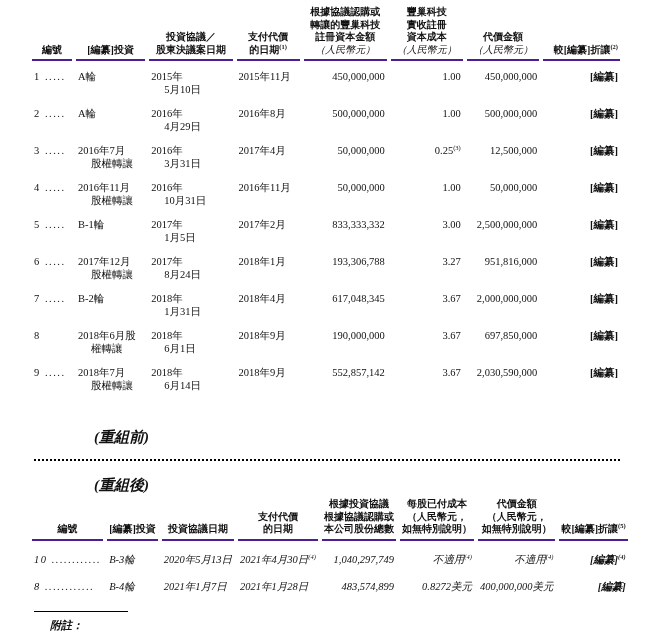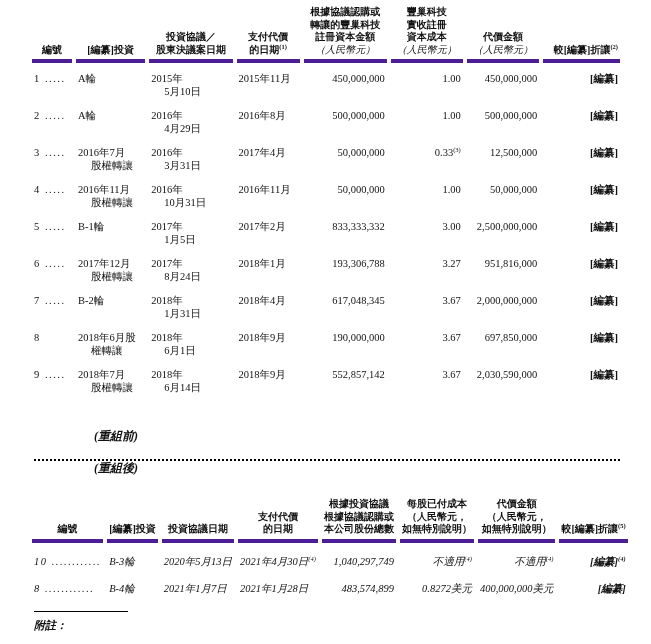--- a/index.html
+++ b/index.html
@@ -4,21 +4,21 @@
 <style>
   html,body{margin:0;padding:0;background:#fff;}
   body{width:651px;height:644px;font-family:"Liberation Serif","DejaVu Serif",serif;color:#111;}
   .page{position:relative;width:651px;height:644px;background:#fff;overflow:hidden;}
 
   table{position:absolute;border-collapse:separate;border-spacing:4px 0;table-layout:auto;}
   #t1{top:6px;left:28px;width:596px;}
   #t2{top:498px;left:28px;width:596px;}
 
   th{font-weight:bold;font-size:10px;line-height:12.5px;vertical-align:bottom;
-     border-bottom:4px solid #4c1d95;padding:0 2px 3px;white-space:nowrap;}
+     border-bottom:2px solid #4c1d95;padding:0 2px 3px;white-space:nowrap;}
   td{font-size:10.5px;line-height:13px;vertical-align:top;padding:9px 2px 2px;white-space:nowrap;}
   #t2 td{padding-top:12px;font-style:italic;}
   td:last-child{font-weight:bold;}
   td:first-child{letter-spacing:1.5px;}
 
   .ln{display:block;}
   .it{font-style:italic;font-weight:normal;}
   sup{font-size:6.5px;vertical-align:super;line-height:0;letter-spacing:0;}
 
   
@@ -26,26 +26,26 @@
   #t1 td:nth-child(n+5), #t1 th:nth-child(n+5),
   #t2 td:nth-child(n+5), #t2 th:nth-child(n+5){text-align:right;}
   #t1 th:nth-child(1), #t2 th:nth-child(1){text-align:center;}
   #t1 th:nth-child(2), #t1 th:nth-child(3), #t1 th:nth-child(4),
   #t2 th:nth-child(2), #t2 th:nth-child(3), #t2 th:nth-child(4){text-align:center;}
   #t1 th:nth-child(5), #t1 th:nth-child(6), #t1 th:nth-child(7),
   #t2 th:nth-child(5), #t2 th:nth-child(6), #t2 th:nth-child(7){text-align:center;}
   
   #t1 td:nth-child(2) .ln + .ln, #t1 td:nth-child(3) .ln + .ln{padding-left:13px;letter-spacing:0;}
 
-  .rlabel{position:absolute;left:94px;font-style:italic;font-weight:bold;font-size:12px;}
+  .rlabel{position:absolute;left:94px;font-style:italic;font-weight:bold;font-size:15px;}
   #pre-label{top:428px;}
-  #post-label{top:460px;}
+  #post-label{top:476px;}
   .dotted{position:absolute;left:34px;top:459px;width:586px;height:0;border-top:2px dotted #000;}
   .notes-rule{position:absolute;left:34px;top:611px;width:94px;height:0;border-top:1px solid #000;}
-  .notes{position:absolute;left:34px;top:618px;font-style:italic;font-weight:bold;font-size:11px;}
+  .notes{position:absolute;left:50px;top:618px;font-style:italic;font-weight:bold;font-size:11px;}
 </style>
 </head>
 <body>
 
 <div class="page">
 
   <table id="t1">
     <thead>
         <tr>
           <th>
@@ -150,21 +150,21 @@
             <span class="ln">2016年</span>
             <span class="ln">3月31日</span>
           </td>
           <td>
             <span class="ln">2017年4月</span>
           </td>
           <td>
             <span class="ln">50,000,000</span>
           </td>
           <td>
-            <span class="ln"><span>0.33</span><sup>(3)</sup></span>
+            <span class="ln"><span>0.25</span><sup>(3)</sup></span>
           </td>
           <td>
             <span class="ln">12,500,000</span>
           </td>
           <td>
             <span class="ln">[編纂]</span>
           </td>
         </tr>
         <tr>
           <td>

